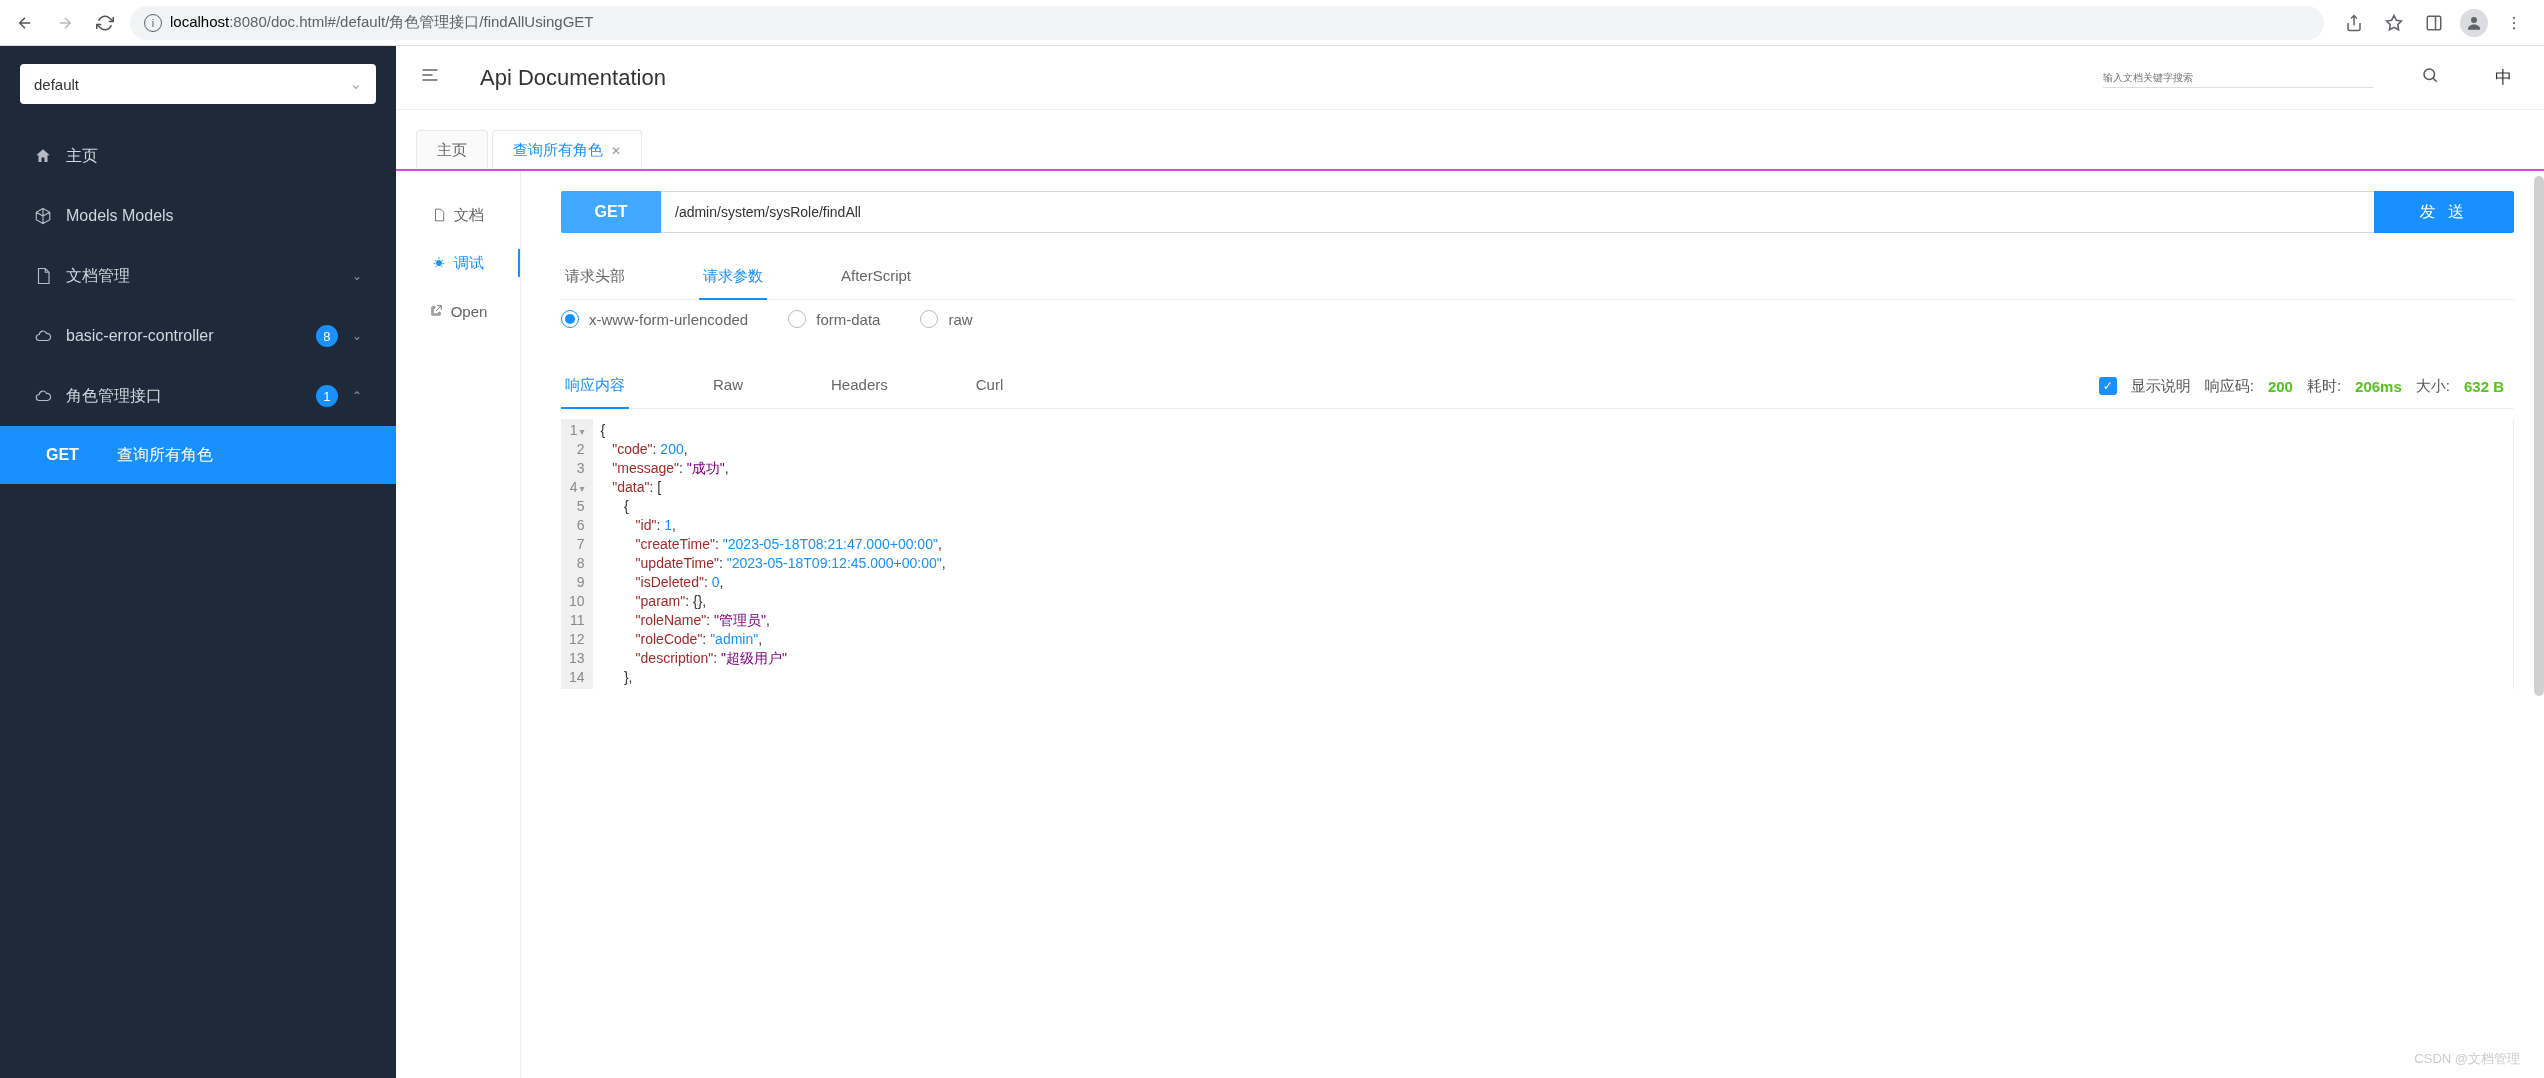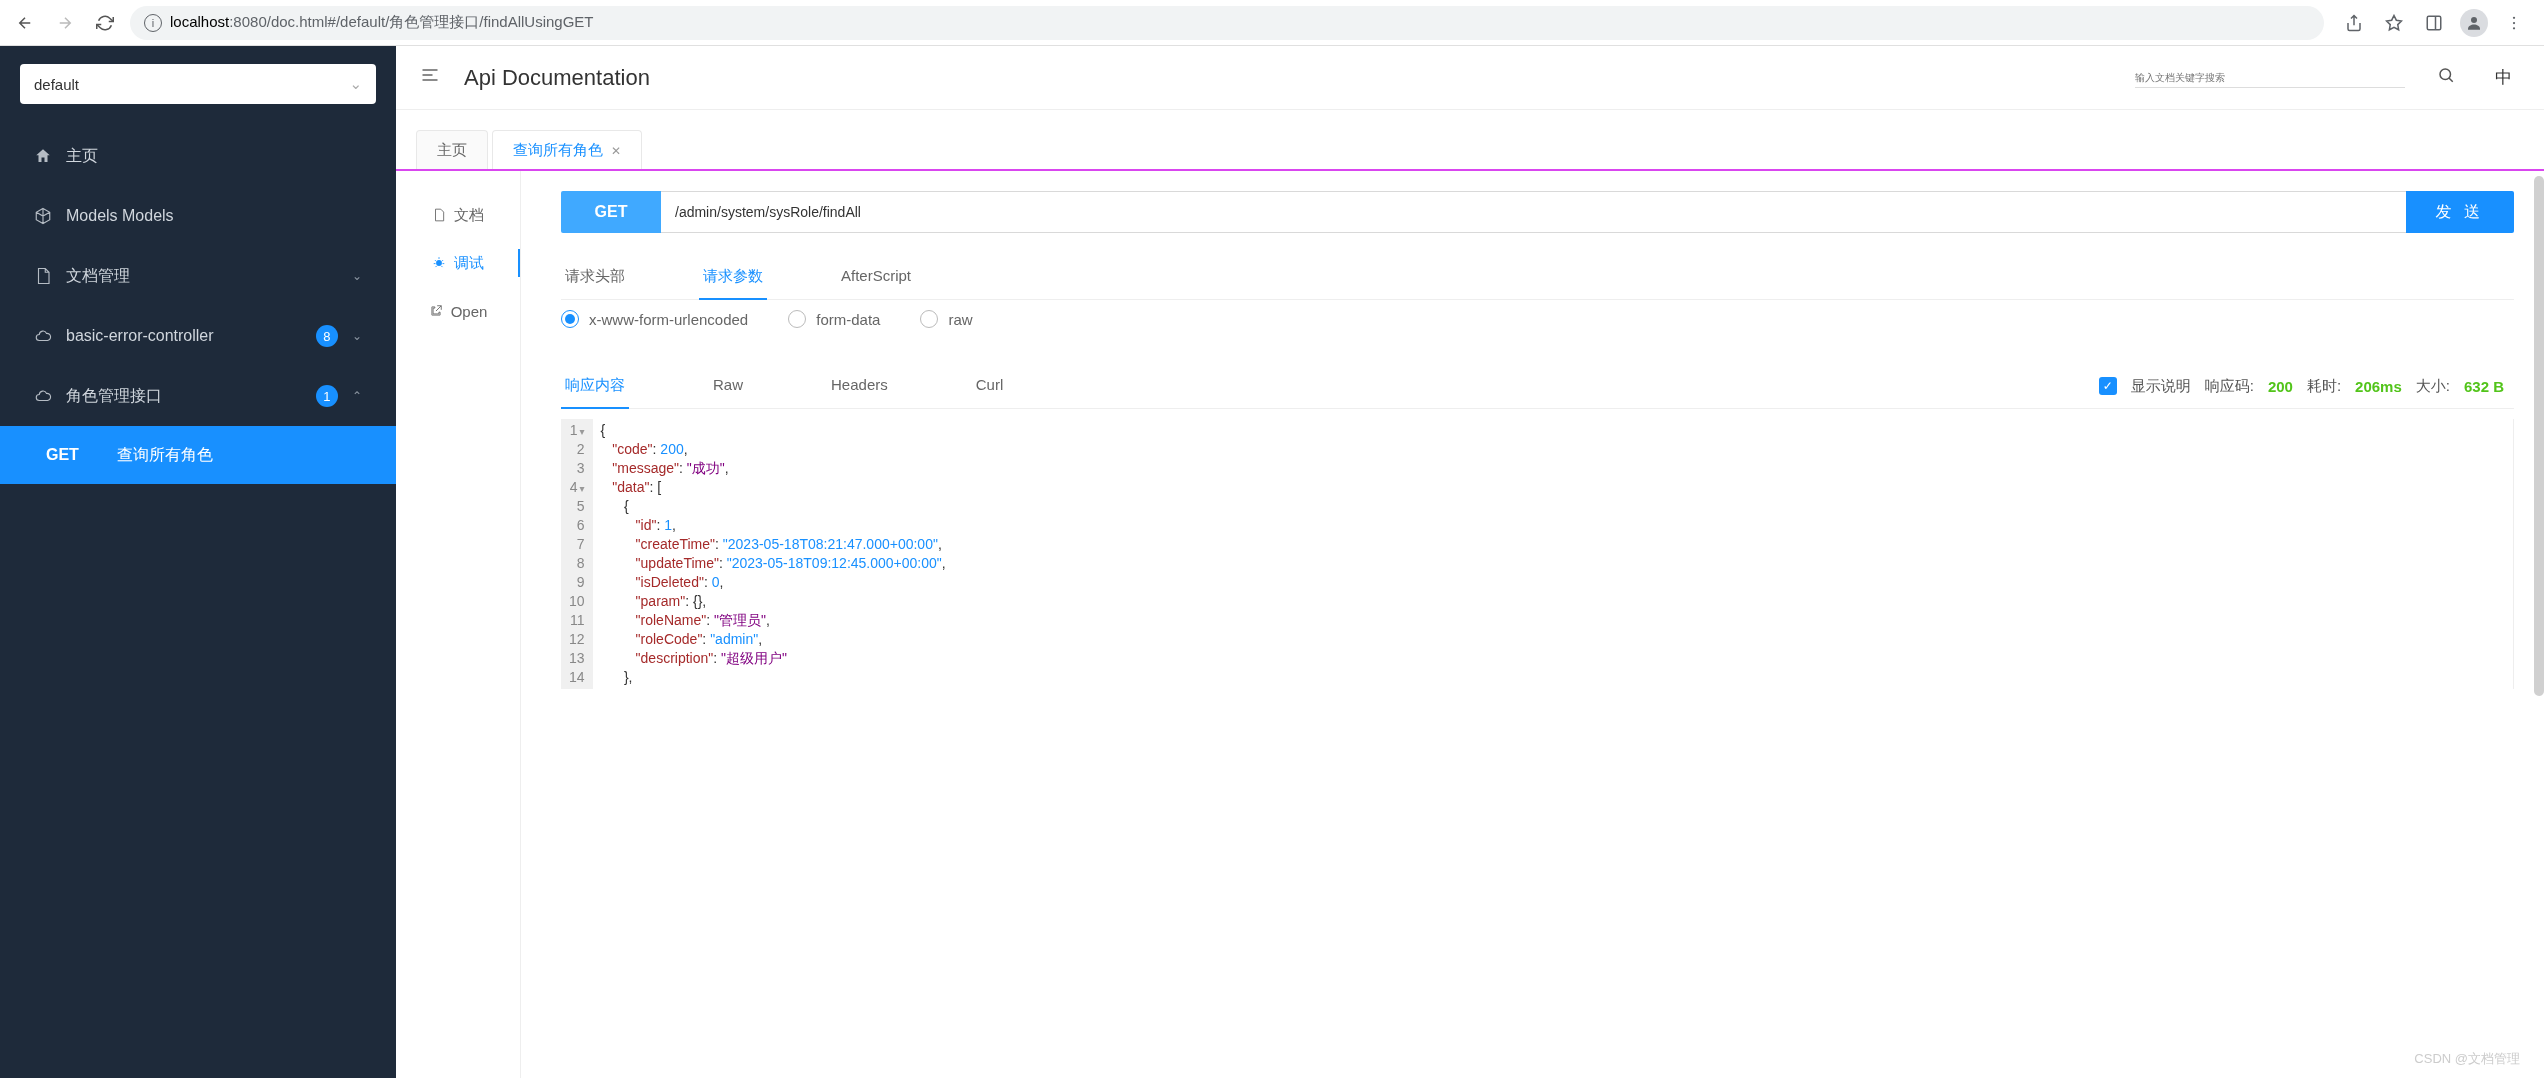--- a/index.html
+++ b/index.html
@@ -25,21 +25,21 @@
 .nav-item { height: 60px; display: flex; align-items: center; padding: 0 14px; font-size: 16px; color: #d0d6dd; gap: 14px; cursor: pointer; position: relative; }
 .nav-item .label { flex: 1; }
 .nav-item .badge { background: #1890ff; color: #fff; min-width: 22px; height: 22px; border-radius: 11px; font-size: 13px; display: flex; align-items: center; justify-content: center; padding: 0 6px; }
 .nav-item .chev { color: #8a94a0; font-size: 12px; }
 .nav-subitem { height: 58px; display: flex; align-items: center; padding: 0 28px; background: #1890ff; color: #fff; font-size: 16px; gap: 38px; cursor: pointer; }
 .nav-subitem .method { font-weight: 600; }
 .nav-icon { width: 18px; height: 18px; opacity: 0.85; }
 
 
 .main { flex: 1; display: flex; flex-direction: column; background: #fff; }
-.header { height: 64px; display: flex; align-items: center; padding: 0 24px; border-bottom: 1px solid #eee; gap: 24px; }
+.header { height: 64px; display: flex; align-items: center; padding: 0 24px; border-bottom: 1px solid #eee; gap: 40px; }
 .hamburger { font-size: 20px; color: #666; cursor: pointer; }
 .title { font-size: 22px; color: #333; flex: 1; }
 .search-wrap { width: 270px; border-bottom: 1px solid #ddd; padding: 4px 0; display: flex; align-items: center; }
 .search-input { border: none; outline: none; font-size: 10px; color: #a16207; width: 100%; }
 .search-btn { font-size: 18px; color: #555; cursor: pointer; padding: 0 8px; }
 .lang { font-size: 17px; color: #333; cursor: pointer; padding: 0 8px; }
 
 .tabs-bar { padding: 20px 20px 0; }
 .tabs { display: flex; gap: 4px; }
 .tab { border: 1px solid #e8e8e8; border-bottom: none; border-radius: 4px 4px 0 0; padding: 10px 20px; font-size: 15px; color: #666; background: #fafafa; cursor: pointer; display: flex; align-items: center; gap: 8px; }
@@ -50,21 +50,21 @@
 .left-col { width: 125px; border-right: 1px solid #eee; padding-top: 20px; }
 .col-item { height: 48px; display: flex; align-items: center; justify-content: center; gap: 8px; font-size: 15px; color: #666; cursor: pointer; position: relative; }
 .col-item.active { color: #1890ff; }
 .col-item.active::after { content: ""; position: absolute; right: 0; top: 10px; bottom: 10px; width: 2px; background: #1890ff; }
 .col-icon { width: 14px; height: 14px; }
 
 .right-pane { flex: 1; padding: 20px 30px 0 40px; overflow: auto; }
 .path-row { display: flex; height: 42px; }
 .method-badge { background: #40a9ff; color: #fff; font-weight: 700; font-size: 16px; width: 100px; display: flex; align-items: center; justify-content: center; border-radius: 2px 0 0 2px; }
 .path-input { flex: 1; border: 1px solid #d9d9d9; border-left: none; border-right: none; padding: 0 14px; font-size: 14px; color: #333; }
-.send-btn { background: #1890ff; color: #fff; font-size: 16px; padding: 0 30px; display: flex; align-items: center; justify-content: center; cursor: pointer; border-radius: 0 2px 2px 0; letter-spacing: 4px; }
+.send-btn { background: #1890ff; color: #fff; font-size: 16px; padding: 0 46px; display: flex; align-items: center; justify-content: center; cursor: pointer; border-radius: 0 2px 2px 0; letter-spacing: 4px; }
 
 .sub-tabs { display: flex; gap: 70px; margin-top: 22px; border-bottom: 1px solid #eee; }
 .sub-tab { padding: 12px 4px; font-size: 15px; color: #666; cursor: pointer; border-bottom: 2px solid transparent; margin-bottom: -1px; }
 .sub-tab.active { color: #1890ff; border-bottom-color: #1890ff; }
 
 .radios { display: flex; gap: 40px; margin-top: 10px; align-items: center; }
 .radio { display: flex; align-items: center; gap: 10px; font-size: 15px; color: #666; cursor: pointer; }
 .radio .circle { width: 18px; height: 18px; border: 1px solid #bbb; border-radius: 50%; display: flex; align-items: center; justify-content: center; }
 .radio.checked .circle { border-color: #1890ff; }
 .radio.checked .circle::after { content: ""; width: 10px; height: 10px; background: #1890ff; border-radius: 50%; }

